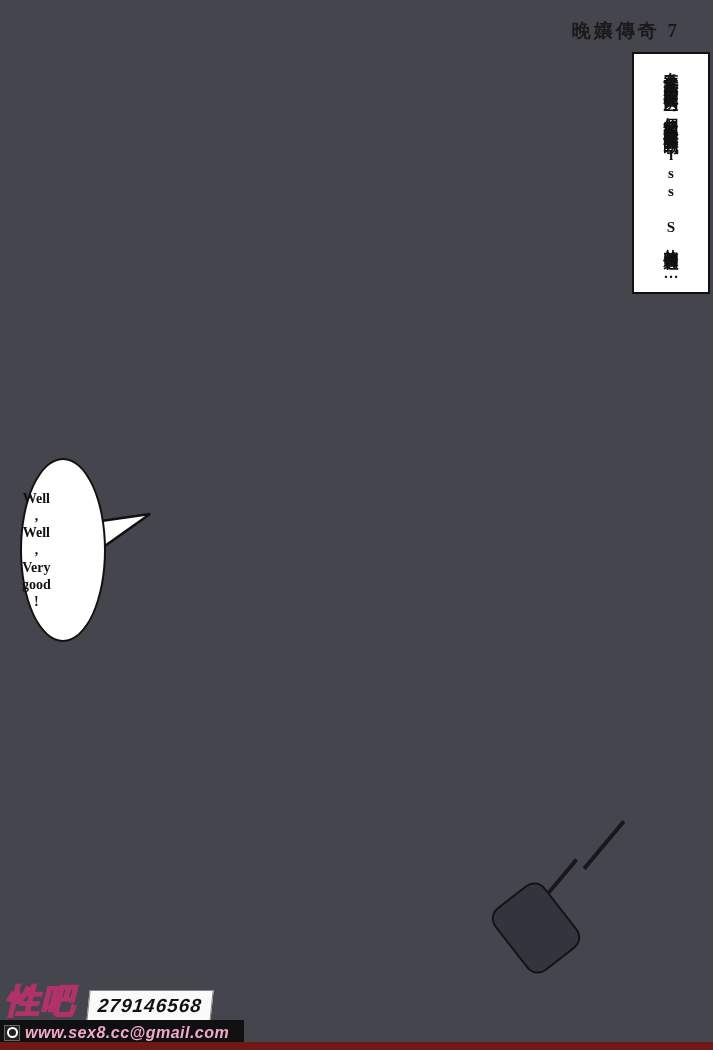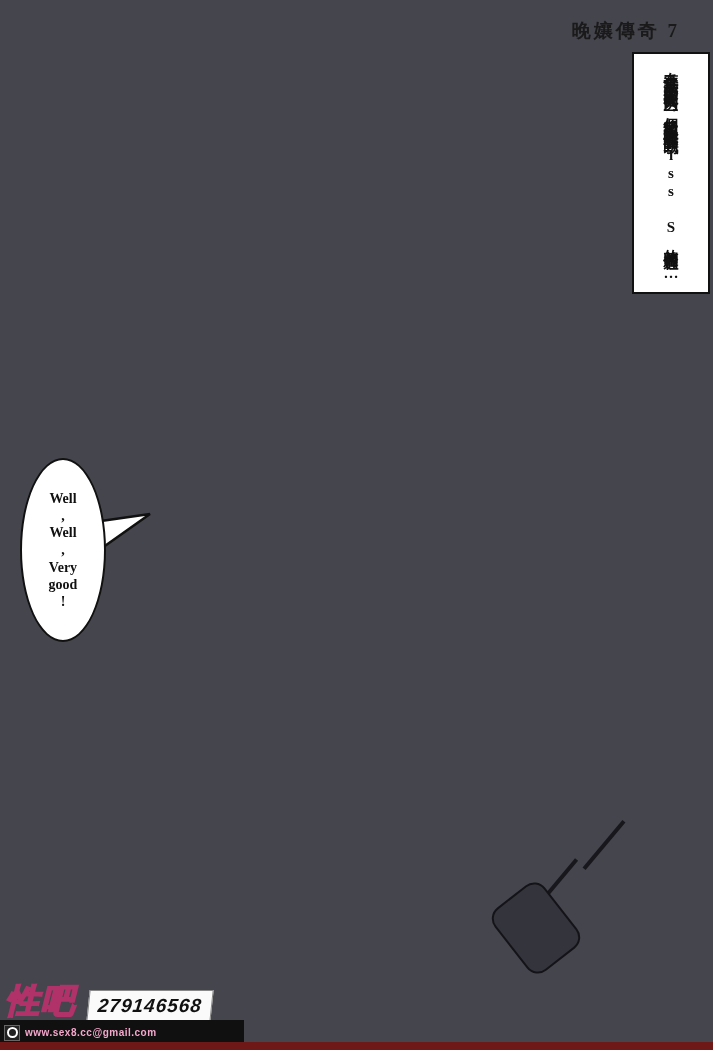--- a/index.html
+++ b/index.html
@@ -36,21 +36,21 @@
   .hair{border-radius:50%;}
   #bubble-text{white-space:pre-line;text-align:center;font-family:"Liberation Serif","DejaVu Serif",serif;font-weight:bold;font-size:14px;line-height:1.22;color:#111;}
   #narration{
     writing-mode:vertical-rl;text-orientation:upright;
     font-size:15px;font-weight:600;letter-spacing:2px;line-height:1.6;color:#111;
     font-family:"Liberation Serif","DejaVu Serif",serif;
   }
   #page-title{font-family:"Liberation Serif","DejaVu Serif",serif;font-weight:bold;font-size:19px;letter-spacing:3px;color:#1a1a1a;text-align:right;}
   .wm-site{font-size:33px;font-weight:900;font-style:italic;color:var(--watermark-pink,#f4a8cc);-webkit-text-stroke:2px #b03268;letter-spacing:2px;line-height:1;}
   .wm-num{font-style:italic;font-weight:bold;font-size:19px;color:#111;letter-spacing:1px;}
-  .wm-url{font-weight:bold;font-size:10px;color:var(--watermark-pink,#f09cc6);letter-spacing:.5px;}
+  .wm-url{font-style:italic;font-weight:bold;font-size:16px;color:var(--watermark-pink,#f09cc6);letter-spacing:.5px;}
 </style>
 </head>
 <body>
 
 <div id="stage">
 
   <div class="full floor-tex"></div>
 
   <div class="full wall"></div>
   <div class="full window"></div>
@@ -264,21 +264,21 @@
   <div class="full" style="background:#d8b86a;border:2px solid #8a6a2a;clip-path:polygon(652 806,702 786,708 854,658 872);"></div>
   <div class="full" style="background:var(--sofa-black,#2c2c32);clip-path:polygon(512 900,638 794,690 820,713 854,713 924,586 1008,512 962);"></div>
   <div class="full" style="background:#45454e;clip-path:polygon(512 900,638 794,662 806,534 916);"></div>
   <div class="a" style="left:554px;top:852px;width:4px;height:64px;background:#17171c;transform:rotate(40deg);"></div>
   <div class="a" style="left:602px;top:814px;width:4px;height:62px;background:#17171c;transform:rotate(40deg);"></div>
   <div class="a" style="left:504px;top:888px;width:60px;height:76px;background:#34343c;border:2px solid #141418;border-radius:14px;transform:rotate(-38deg);"></div>
 
   <svg class="a" style="left:92px;top:512px;" width="60" height="38" viewBox="0 0 60 38">
     <polygon points="2,10 58,2 10,36" fill="#fff" stroke="#111" stroke-width="2.5"></polygon>
   </svg>
-  <div class="a" style="left:20px;top:458px;width:82px;height:180px;background:#fff;border:2.5px solid #111;border-radius:50%;display:flex;align-items:center;justify-content:center;">
+  <div class="a" style="left:20px;top:458px;width:82px;height:180px;background:#fff;border:2.5px solid #111;border-radius:50%;display:flex;align-items:center;justify-content:flex-start;">
     <div id="bubble-text">Well
 ,
 Well
 ,
 Very
 good
 !</div>
   </div>
 
   <div class="a" id="page-title" style="left:538px;top:18px;width:142px;">晚孃傳奇 7</div>

